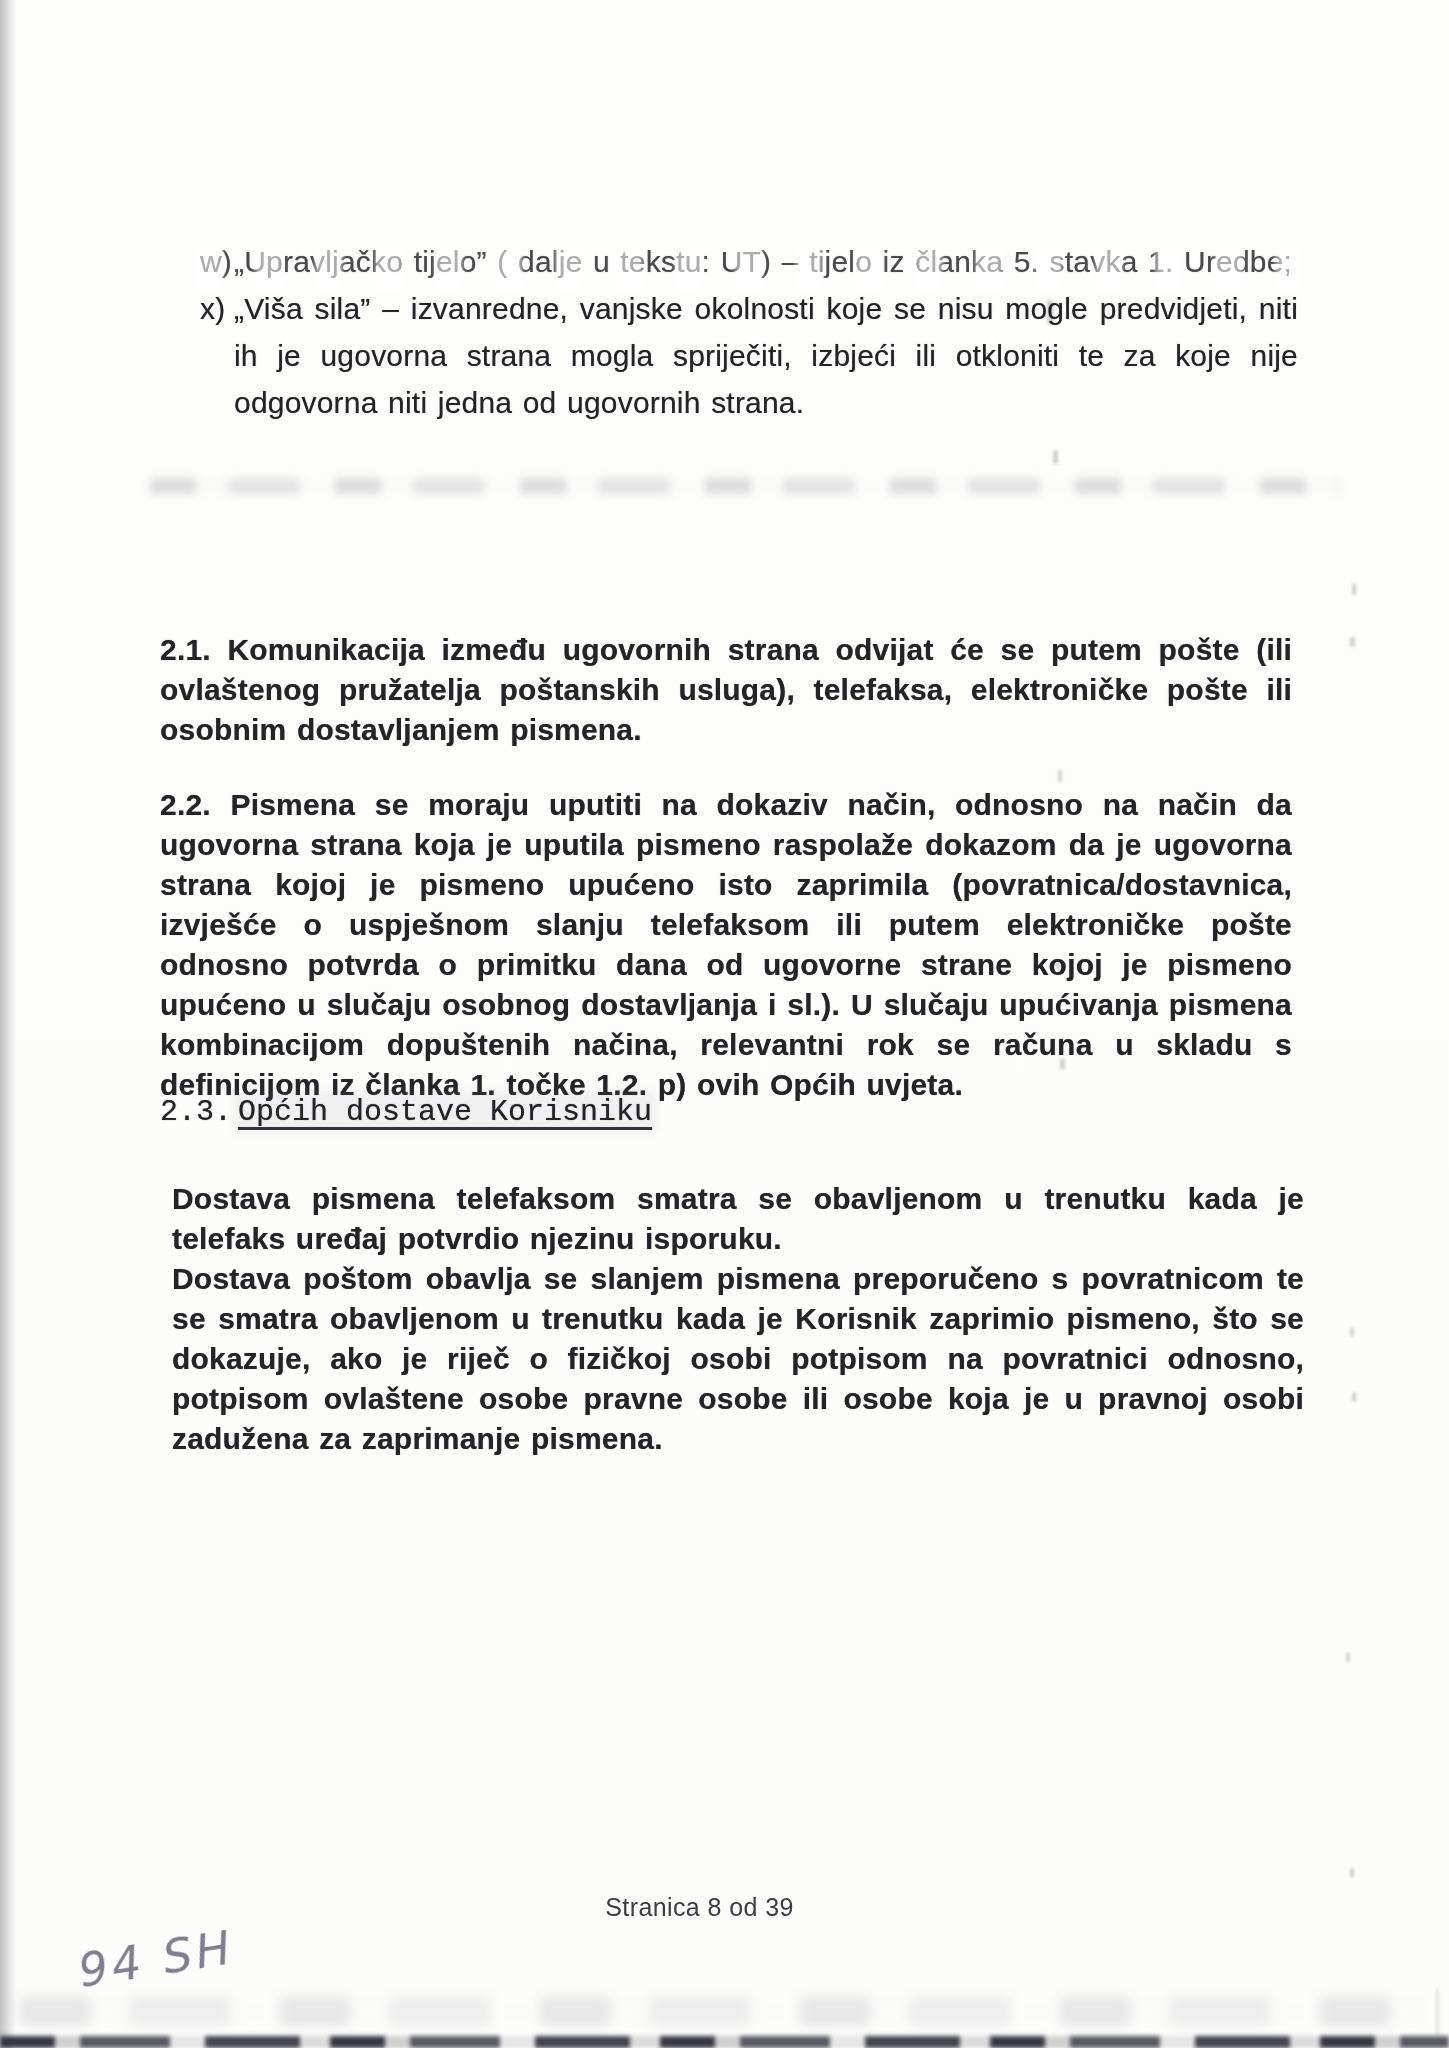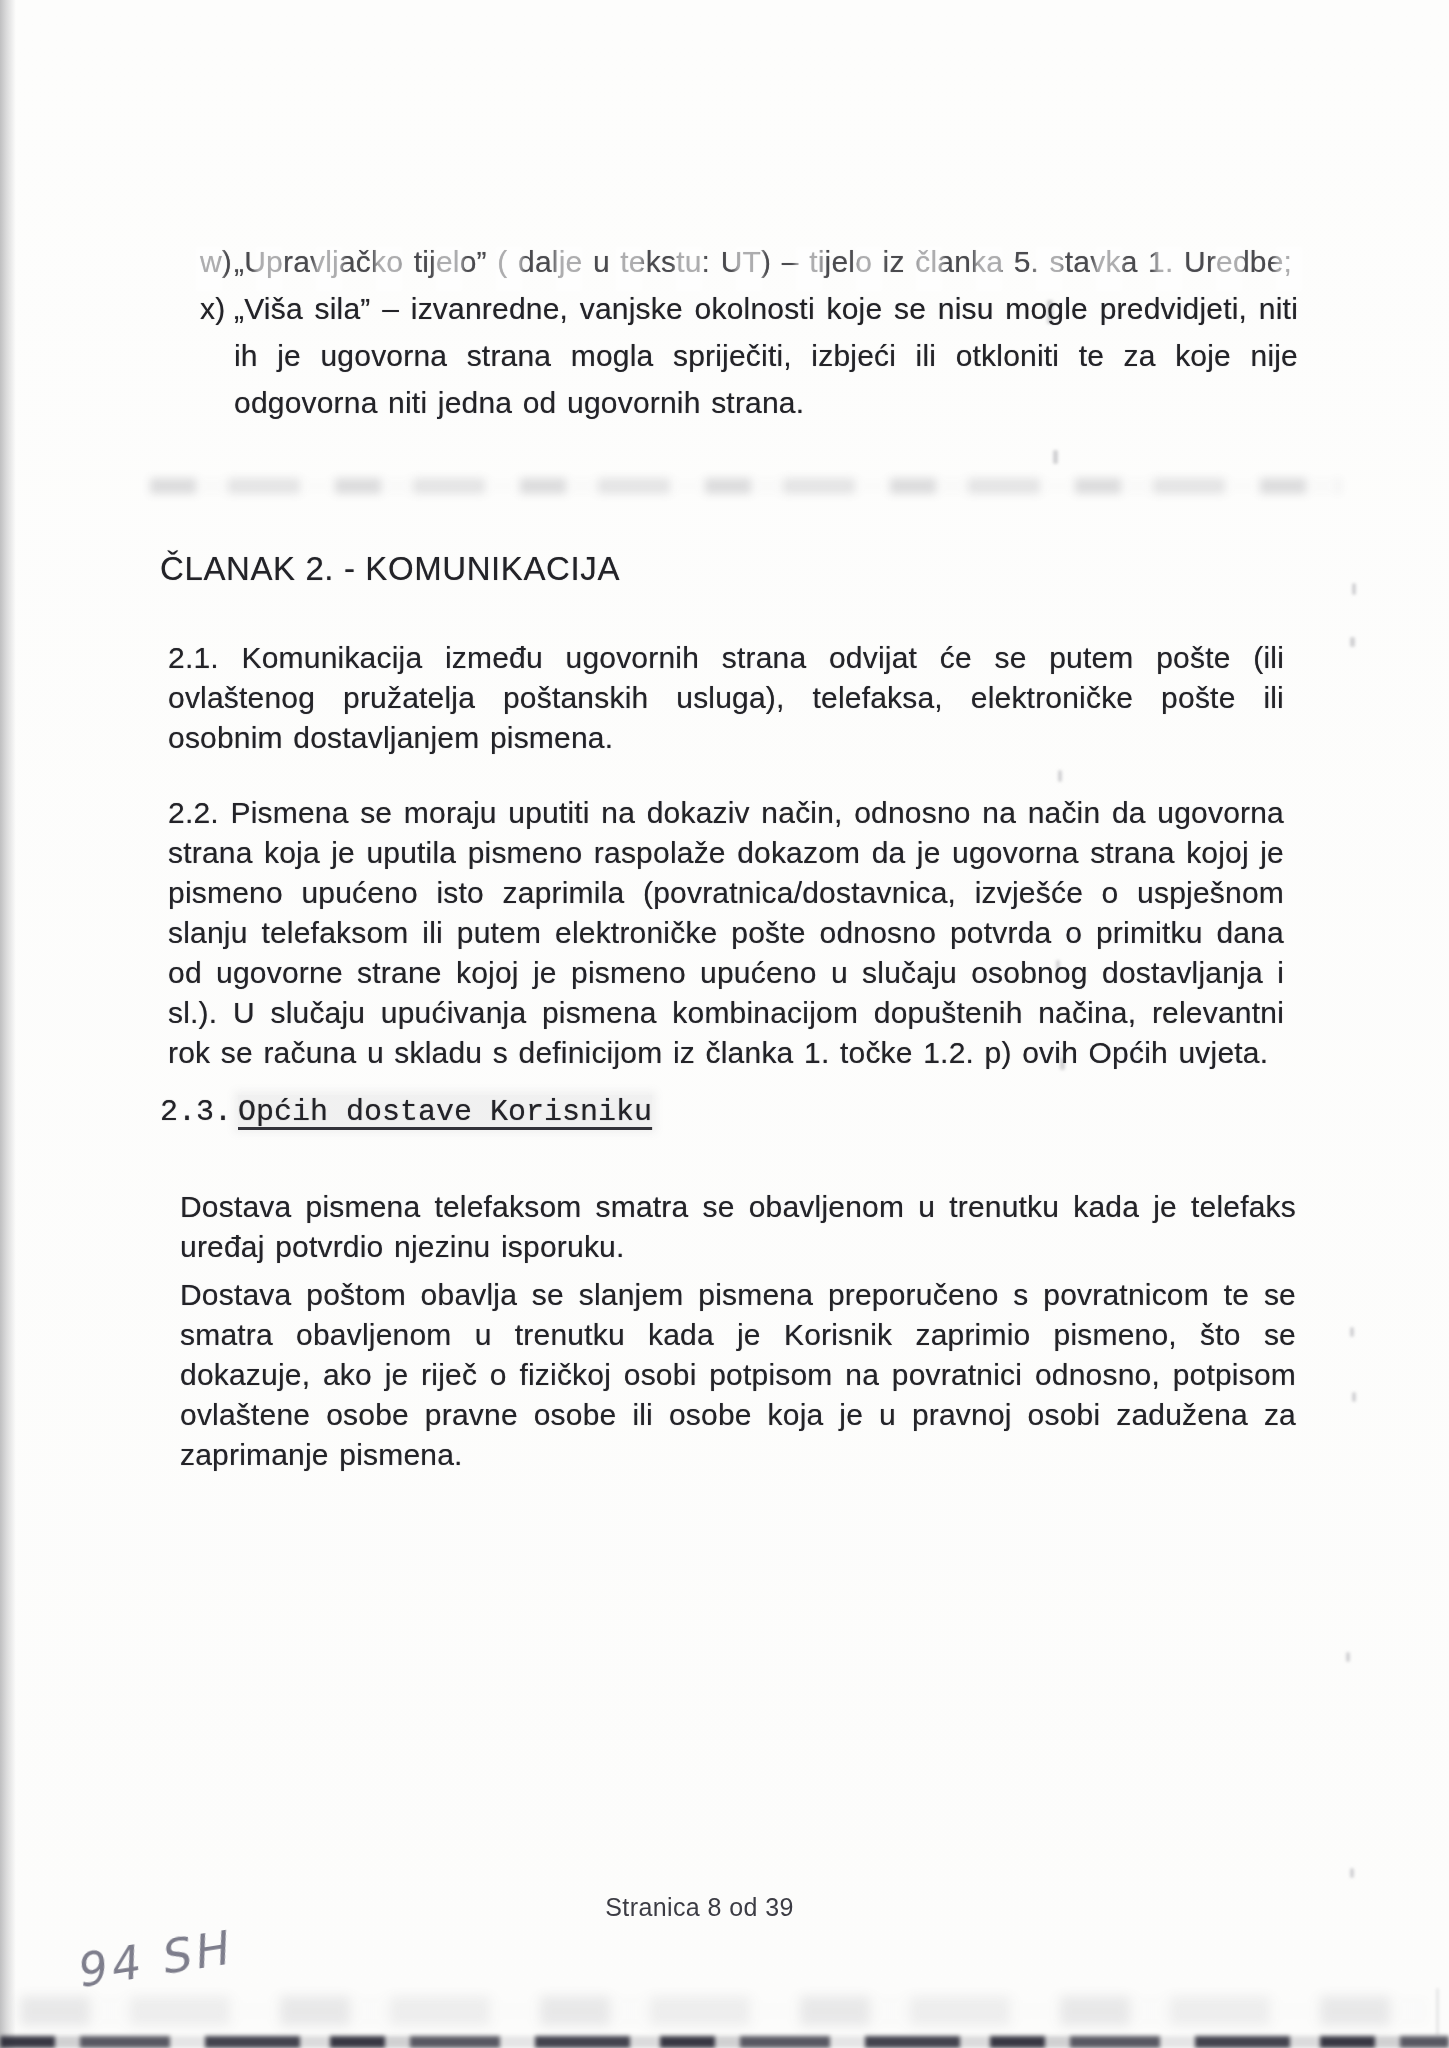--- a/index.html
+++ b/index.html
@@ -99,21 +99,21 @@
     text-decoration:underline;
     text-decoration-thickness:2.5px;
     text-underline-offset:7px;
     text-decoration-color:rgba(40,40,48,.85);
     filter:blur(.35px);
     background:rgba(140,140,148,.10);
     box-shadow:0 0 8px 4px rgba(140,140,148,.10);
   }
   .block3{position:absolute;left:172px;top:1179px;width:1132px;}
   .block4{position:absolute;left:160px;top:1605px;width:1132px;}
-  .block3 p,.block4 p,.p21 p,.p22 p{margin:8px;}
+  .block3 p,.block4 p,.p21 p,.p22 p{margin:0;font-weight:bold;}
   .footer{
     position:absolute;left:0;top:1893px;width:1449px;
     text-align:center;
     transform:translateX(-25px);
     color:#3c3c44;
     font-size:25px;
     letter-spacing:.4px;
   }
   .handwriting{
     position:absolute;left:78px;top:1932px;
@@ -153,21 +153,20 @@
     <div class="def-item def-faded">
       <span class="def-marker">w)</span>
       <span class="def-text">„Upravljačko tijelo” ( dalje u tekstu: UT) – tijelo iz članka 5. stavka 1. Uredbe;</span>
     </div>
     <div class="def-item">
       <span class="def-marker">x)</span>
       <span class="def-text">„Viša sila” – izvanredne, vanjske okolnosti koje se nisu mogle predvidjeti, niti ih je ugovorna strana mogla spriječiti, izbjeći ili otkloniti te za koje nije odgovorna niti jedna od ugovornih strana.</span>
     </div>
   </div>
 
-  <div class="article-heading">ČLANAK 2. - KOMUNIKACIJA</div>
 
   <div class="p21 txt">
     <p><span>2.1.</span>
     <span>Komunikacija između ugovornih strana odvijat će se putem pošte (ili ovlaštenog pružatelja poštanskih usluga), telefaksa, elektroničke pošte ili osobnim dostavljanjem pismena.</span></p>
   </div>
 
   <div class="p22 txt">
     <p><span>2.2.</span>
     <span>Pismena se moraju uputiti na dokaziv način, odnosno na način da ugovorna strana koja je uputila pismeno raspolaže dokazom da je ugovorna strana kojoj je pismeno upućeno isto zaprimila (povratnica/dostavnica, izvješće o uspješnom slanju telefaksom ili putem elektroničke pošte odnosno potvrda o primitku dana od ugovorne strane kojoj je pismeno upućeno u slučaju osobnog dostavljanja i sl.). U slučaju upućivanja pismena kombinacijom dopuštenih načina, relevantni rok se računa u skladu s definicijom iz članka 1. točke 1.2. p) ovih Općih uvjeta.</span></p>
   </div>

